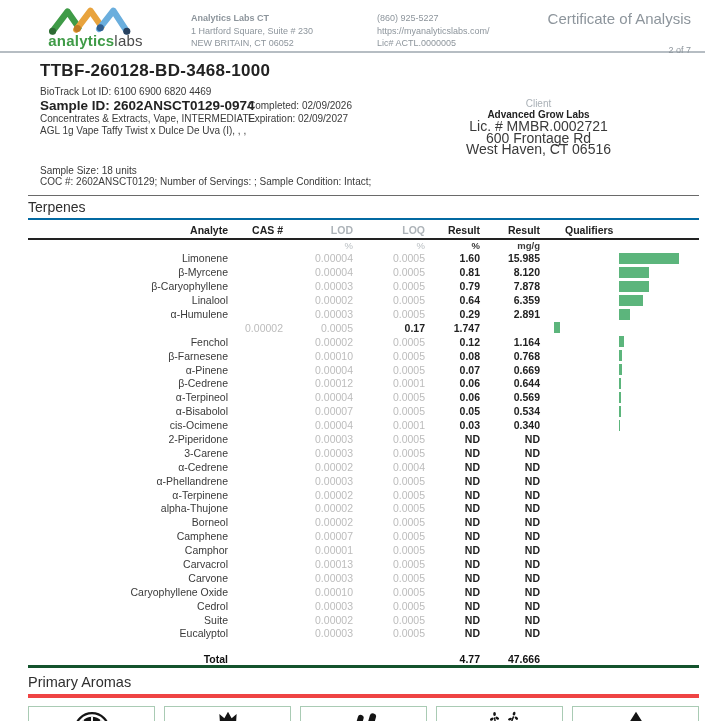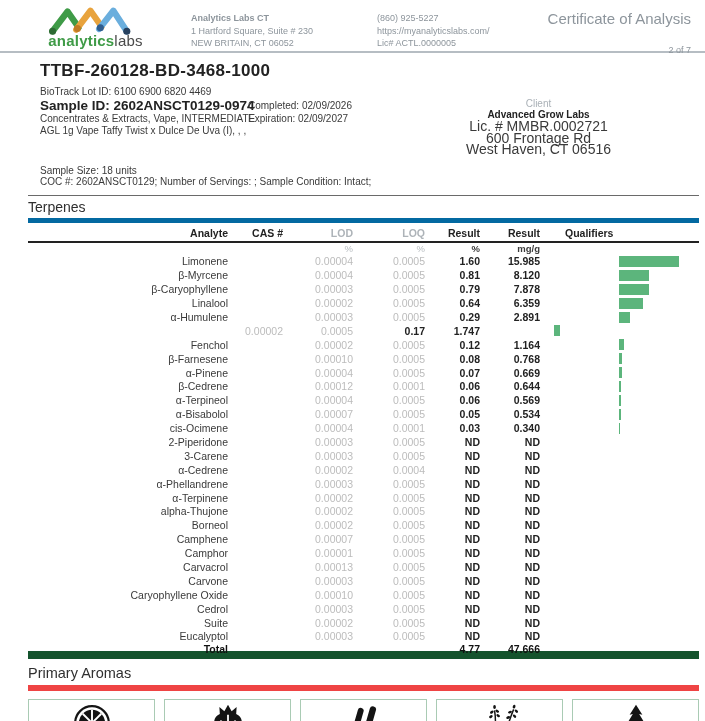--- a/index.html
+++ b/index.html
@@ -34,45 +34,45 @@
   .scol-b { width:152px; padding-top:2px; margin-left:5px; }
   .scol-b .small-line { line-height:12.5px; }
   .scol-c { flex:1; padding-left:0; margin-left:0;text-align:center; }
   .client-label { font-size:10px; color:#a9b0b6; }
   .client-name { font-size:10px; font-weight:700; color:#222; line-height:12px; }
   .client-line { font-size:14px; line-height:11.5px; color:#3a3a3a; }
   .sample-meta { margin-top:9px; }
 
   
   .terp-section { margin-top:7px; }
-  .section-head { margin:0 6px 0 28px; border-top:1px solid #6a6a6a; border-bottom:5px solid #0369a1; }
+  .section-head { margin:0 6px 0 28px; border-top:1px solid #6a6a6a; border-bottom:2px solid #0369a1; }
   .section-head h2 { font-size:14px; font-weight:400; color:#2f2f2f; padding:3px 0 3px 0; }
   .tgrid { display:grid; grid-template-columns:200px 60px 70px 72px 55px 60px 65px 1fr;
            align-items:center; margin:0 6px 0 28px; }
   .thead { height:17px; font-size:10.5px; font-weight:700; color:#222;
            border-bottom:2px solid #222; margin-top:3px; }
   .thead .gray { color:#adb3b8; }
   .tunits { height:12px; font-size:9.5px; }
   .tunits .gray { color:#b8bdc1; }
   .tunits .dark { color:#3a3a3a; font-weight:700; }
   .r { text-align:right; padding-right:5px; }
   .l { text-align:right; }
   .qual-pad { padding-left:20px; }
   .trow { display:grid; grid-template-columns:200px 60px 70px 72px 55px 60px 65px 1fr;
           align-items:center; height:13.9px; font-size:10.5px; }
   .trow .c-analyte { color:#3a3a3a; }
   .trow .c-lod, .trow .c-loq { color:#bcbcbc; }
   .trow .c-pct, .trow .c-mgg { color:#222; font-weight:700; }
   .c-bar { height:11px; padding-left:9px; display:flex; align-items:center; }
   .c-bar i { display:block; height:11px; border-radius:0; }
-  .trow-total { height:16px; font-weight:700; color:#111; border-bottom:8px solid #14532d; }
+  .trow-total { height:16px; font-weight:700; color:#111; border-bottom:3px solid #14532d;margin-top:12px; }
 
   
   .aroma-section { margin:0 6px 0 28px; }
-  .aroma-head { font-size:14.5px; color:#2f2f2f; padding:6px 0 4px 0; border-bottom:6px solid #ef4444; }
+  .aroma-head { font-size:14.5px; color:#2f2f2f; padding:6px 0 4px 0; border-bottom:4px solid #ef4444; }
   .aroma-row { display:flex; gap:9px; margin-top:8px; }
   .aroma-box { flex:1; height:64px; border:1.5px solid #a9cbb4; background:#fff;
                display:flex; flex-direction:column; align-items:center; justify-content:flex-end;
                padding-bottom:3px; position:relative; }
   .aroma-icon { position:absolute; top:3px; left:50%; transform:translateX(-50%); }
 </style>
 </head>
 <body>
 
 <div class="page">

